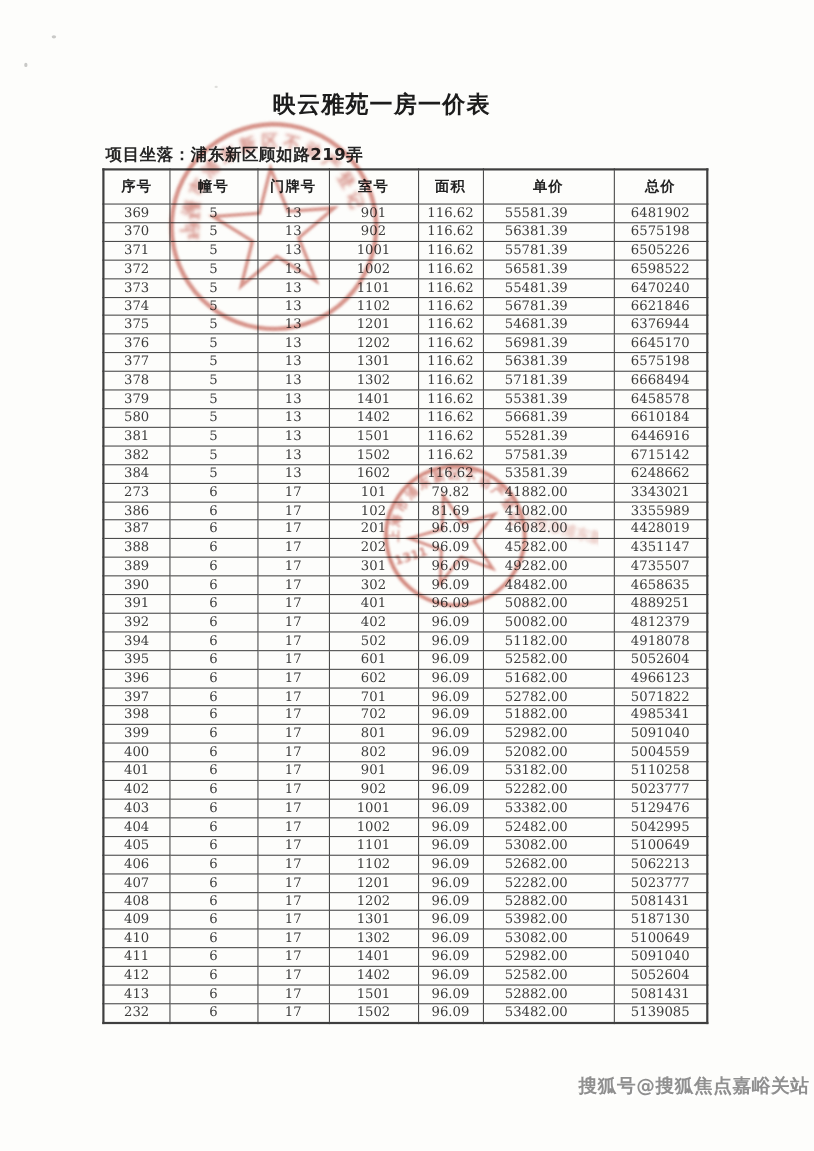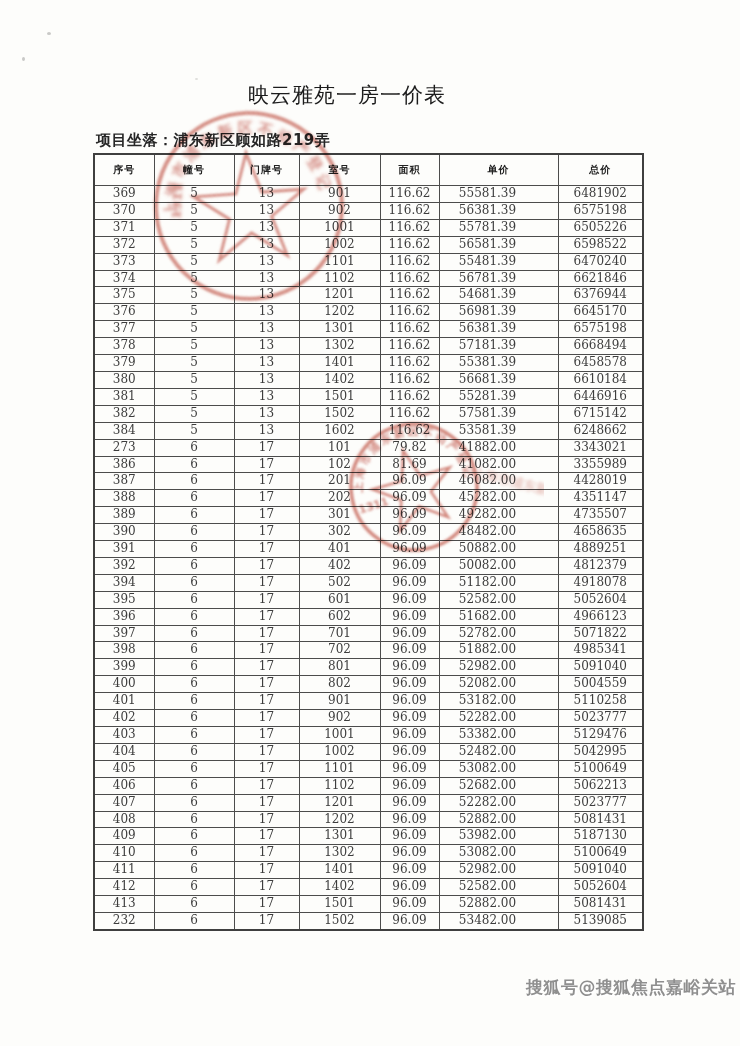--- a/index.html
+++ b/index.html
@@ -4,36 +4,36 @@
 <style>
   html,body{margin:0;padding:0;}
   body{
     width:740px;height:1046px;position:relative;overflow:hidden;
     background:#fdfdfb;
     font-family:"DejaVu Sans","Liberation Sans",sans-serif;
   }
   .page{position:absolute;inset:0;}
   .doc-title{
     position:absolute;top:81px;left:347px;transform:translateX(-50%);
-    font-size:21px;font-weight:400;color:#1c1c1c;letter-spacing:1px;
+    font-size:21px;font-weight:700;color:#1c1c1c;letter-spacing:1px;
     white-space:nowrap;
   }
   .subtitle{
     position:absolute;top:131px;left:96px;
     font-size:15px;font-weight:700;color:#262626;letter-spacing:.5px;
     white-space:nowrap;
     text-align:center;
   }
   .price-table{
     position:absolute;left:93px;top:153px;width:549px;
     border-collapse:collapse;table-layout:fixed;
     border:2px solid #3f3f3f;
   }
   .price-table th{
-    height:30px;font-size:10px;font-weight:700;color:#222;
+    height:30px;font-size:13px;font-weight:700;color:#222;
     border:1px solid #4c4c4c;text-align:center;vertical-align:middle;
     letter-spacing:1px;padding:0;
   }
   .price-table td{
     height:15.9px;font-size:12px;color:#3d3d3d;
     font-family:"DejaVu Serif","Liberation Serif",serif;
     border:1px solid #4c4c4c;text-align:center;vertical-align:middle;
     padding:0;line-height:15.9px;white-space:nowrap;
   }
   .price-table td.col-5{padding-right:22px;margin-top:48px;}
@@ -174,21 +174,21 @@
         <tr>
           <td class="col-0">379</td>
           <td class="col-1">5</td>
           <td class="col-2">13</td>
           <td class="col-3">1401</td>
           <td class="col-4">116.62</td>
           <td class="col-5">55381.39</td>
           <td class="col-6">6458578</td>
         </tr>
         <tr>
-          <td class="col-0">380</td>
+          <td class="col-0">580</td>
           <td class="col-1">5</td>
           <td class="col-2">13</td>
           <td class="col-3">1402</td>
           <td class="col-4">116.62</td>
           <td class="col-5">56681.39</td>
           <td class="col-6">6610184</td>
         </tr>
         <tr>
           <td class="col-0">381</td>
           <td class="col-1">5</td>

